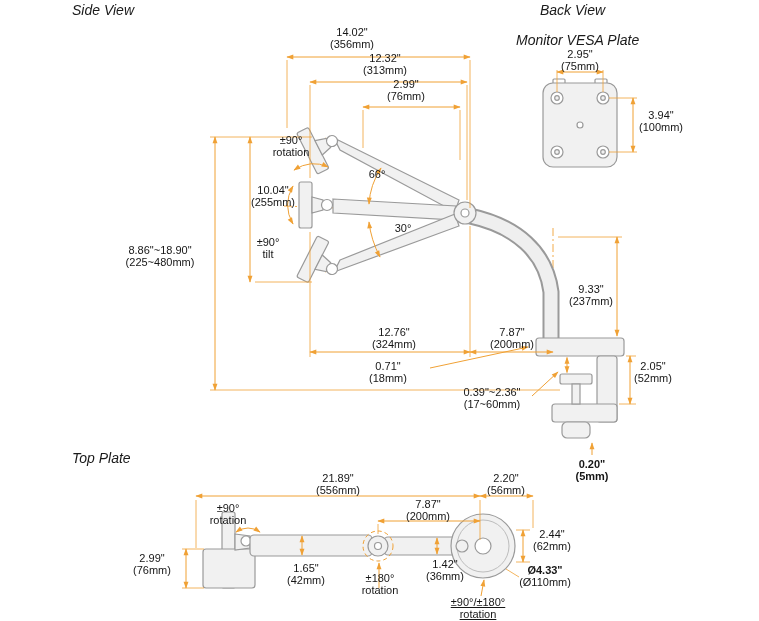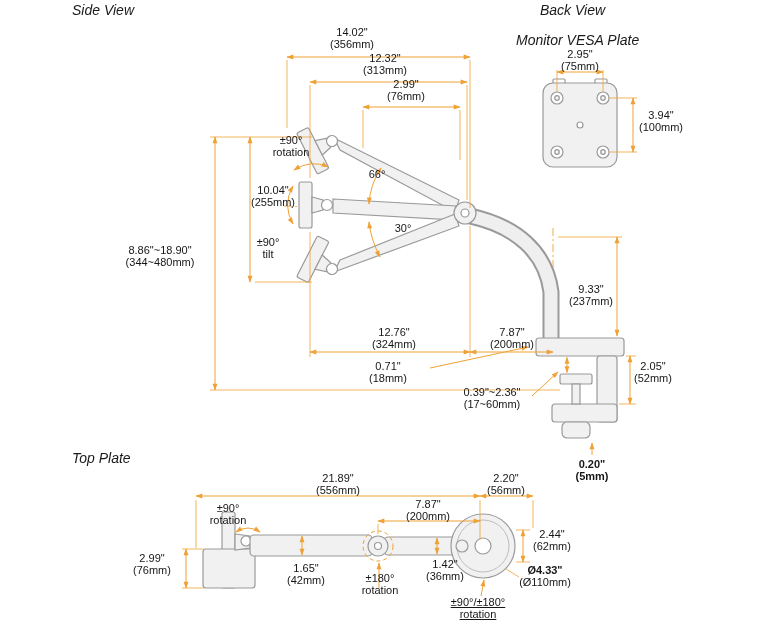--- a/index.html
+++ b/index.html
@@ -197,21 +197,21 @@
 </div>
 <div class="dim" style="left:379px;top:222px;padding-left:48px;">
   <span>30°</span>
 </div>
 <div class="dim" style="left:268px;top:236px;">
   <span>±90°</span>
   <span>tilt</span>
 </div>
 <div class="dim" style="left:160px;top:244px;">
   <span>8.86"~18.90"</span>
-  <span>(344~480mm)</span>
+  <span>(225~480mm)</span>
 </div>
 <div class="dim" style="left:591px;top:283px;">
   <span>9.33"</span>
   <span>(237mm)</span>
 </div>
 <div class="dim" style="left:394px;top:326px;">
   <span>12.76"</span>
   <span>(324mm)</span>
 </div>
 <div class="dim" style="left:512px;top:326px;">

